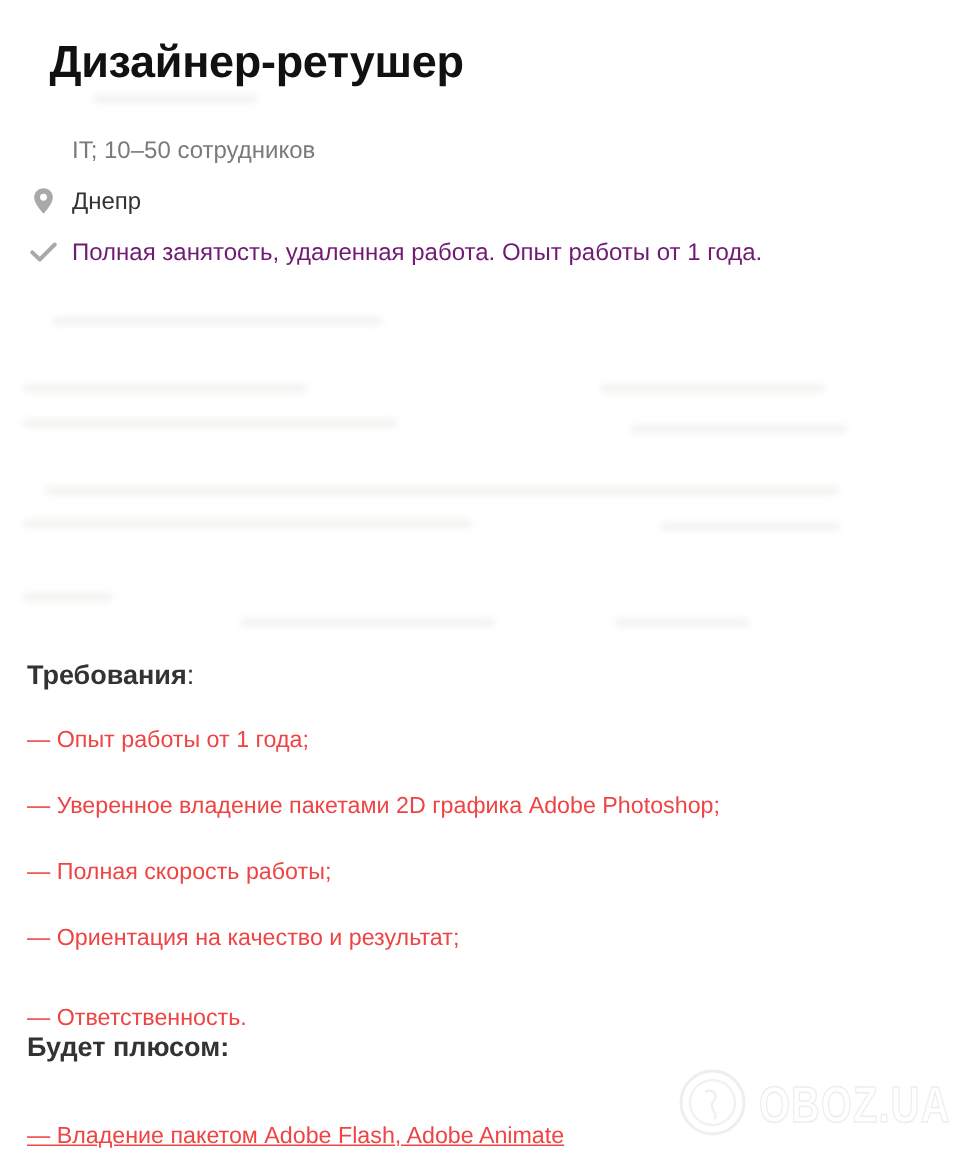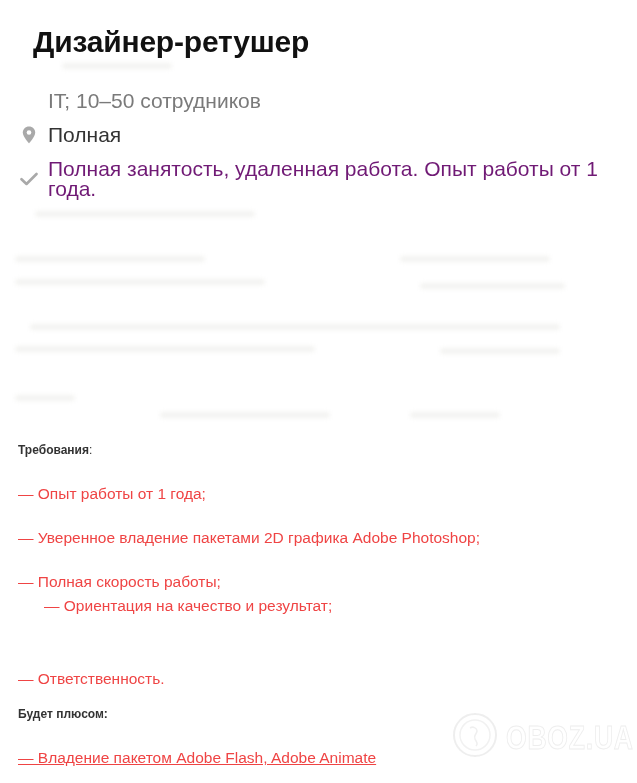--- a/index.html
+++ b/index.html
@@ -30,41 +30,40 @@
       position: absolute;
       height: 6px;
       border-radius: 3px;
       background: #f3f3f1;
       filter: blur(2px);
     }
     .meta-row {
       position: absolute;
       left: 20px;
       display: flex;
-      align-items: center;
-      font-size: 21px;
+      font-size: 16px;
       line-height: 20px;
     }
     .meta-row .icon {
       width: 18px;
       height: 18px;
       margin-right: 10px;
       display: inline-flex;
       align-items: center;
       justify-content: center;
     }
     .meta-row .icon.empty { visibility: hidden; }
     .meta-industry { top: 91px; color: #7a7a7a; }
     .meta-location { top: 125px; color: #333333; }
     .meta-employment { top: 159px; color: #701a75; }
 
     .section-heading {
       position: absolute;
       left: 18px;
-      font-size: 12px;
+      font-size: 18px;
       font-weight: bold;
       color: #333333;
       line-height: 20px;
     }
     .section-heading .colon { font-weight: normal; }
     .req-item {
       position: absolute;
       left: 18px;
       font-size: 15.5px;
       color: #ef4444;
@@ -103,21 +102,21 @@
   <span>IT; 10–50 сотрудников</span>
 </div>
 
 <div class="meta-row meta-location">
   <span class="icon">
     <svg width="14" height="18" viewBox="0 0 14 18">
       <path d="M7 0.5C3.4 0.5 0.8 3.2 0.8 6.6c0 4.4 6.2 10.8 6.2 10.8s6.2-6.4 6.2-10.8C13.2 3.2 10.6 0.5 7 0.5z" fill="#a9a9a9"></path>
       <circle cx="7" cy="6.5" r="2.3" fill="#ffffff"></circle>
     </svg>
   </span>
-  <span>Полная</span>
+  <span>Днепр</span>
 </div>
 
 <div class="meta-row meta-employment">
   <span class="icon">
     <svg width="18" height="14" viewBox="0 0 18 14">
       <path d="M1.5 7.2l5 4.8L16.5 2" fill="none" stroke="#a9a9a9" stroke-width="2.6" stroke-linecap="round" stroke-linejoin="round"></path>
     </svg>
   </span>
   <span>Полная занятость, удаленная работа. Опыт работы от 1 года.</span>
 </div>
@@ -136,24 +135,24 @@
   <div class="blur-line" style="left:410px; top:412px; width:90px;"></div>
 </div>
 
 <div class="section-heading" style="top:440px;">
   <span>Требования</span><span class="colon">:</span>
 </div>
 
 <div class="req-item" style="top:484px;">— Опыт работы от 1 года;</div>
 <div class="req-item" style="top:528px;">— Уверенное владение пакетами 2D графика Adobe Photoshop;</div>
 <div class="req-item" style="top:572px;">— Полная скорость работы;</div>
-<div class="req-item" style="top:596px;margin-left:26px;">— Ориентация на качество и результат;</div>
+<div class="req-item" style="top:616px;">— Ориентация на качество и результат;</div>
 <div class="req-item" style="top:669px;">— Ответственность.</div>
 
-<div class="section-heading" style="top:704px;text-align:center;">Будет плюсом:</div>
+<div class="section-heading" style="top:688px;text-align:center;">Будет плюсом:</div>
 
 <div class="req-item" style="top:748px;text-decoration:underline;">— Владение пакетом Adobe Flash, Adobe Animate</div>
 
 <div class="watermark">
   <span>
     <svg width="46" height="46" viewBox="0 0 46 46">
       <circle cx="23" cy="23" r="21" fill="none" stroke="#ededed" stroke-width="2"></circle>
       <circle cx="23" cy="23" r="15" fill="none" stroke="#f0f0f0" stroke-width="1.5"></circle>
       <path d="M18 16c3-2 7 0 7 3s-4 4-2 8 3 5 1 7" fill="none" stroke="#eeeeee" stroke-width="1.6"></path>
     </svg>

